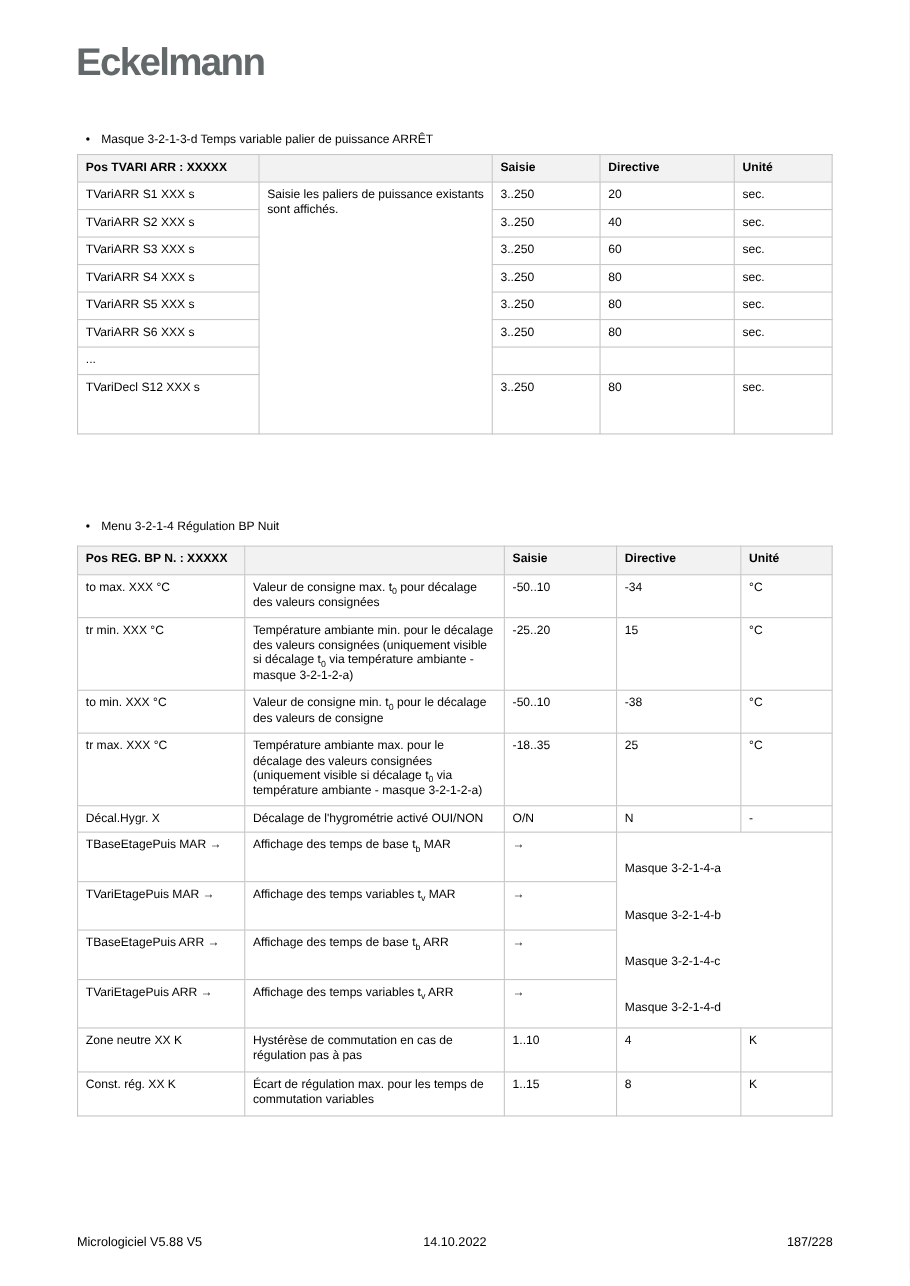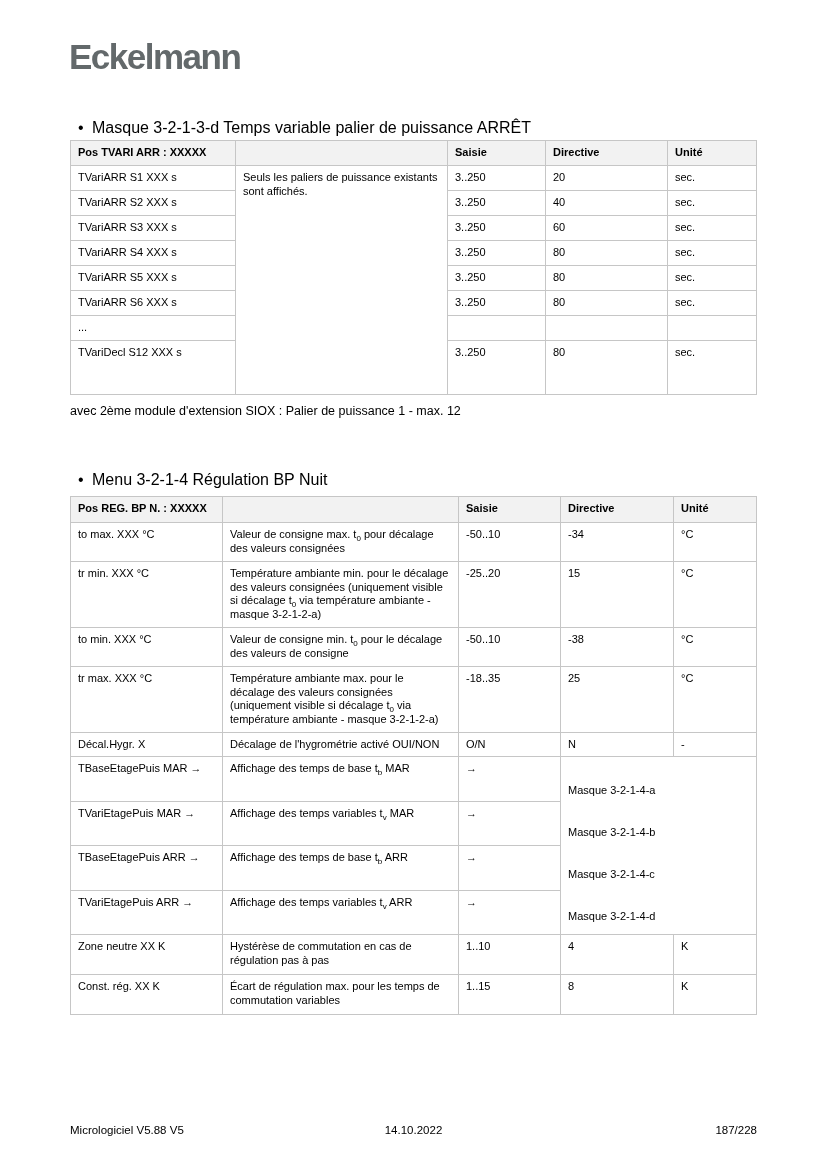--- a/index.html
+++ b/index.html
@@ -5,21 +5,21 @@
   html,body { margin:0; padding:0; background:#e8e8e8; }
   .page {
     position:relative; width:827px; height:1169px; margin:0 auto;
     background:#ffffff; font-family:"Liberation Sans", sans-serif; color:#000;
     overflow:hidden;
   }
   .logo {
     position:absolute; left:69px; top:37px;
     font-size:35px; font-weight:bold; color:#63696b; letter-spacing:-1.5px;
   }
-  .heading { position:absolute; font-size:16px; line-height:15px; white-space:nowrap; }
+  .heading { position:absolute; font-size:11px; line-height:15px; white-space:nowrap; }
   .heading .bullet { display:inline-block; width:14px; text-align:left; }
   .h1 { left:78px; top:120px; }
   .h2 { left:78px; top:472px; }
 
   table.t {
     position:absolute; left:70px; width:686px;
     border-collapse:collapse; table-layout:fixed;
     font-size:11px; line-height:13.5px;
   }
   .t1 { top:140px; }
@@ -71,21 +71,21 @@
     <tbody>
         <tr>
       <th>Pos TVARI ARR : XXXXX</th>
       <th></th>
       <th>Saisie</th>
       <th>Directive</th>
       <th>Unité</th>
     </tr>
     <tr>
       <td>TVariARR S1 XXX s</td>
-      <td class="mid" rowspan="8">Seuls les paliers de puissance existants sont affichés.</td>
+      <td class="mid" rowspan="8">Saisie les paliers de puissance existants sont affichés.</td>
       <td>3..250</td>
       <td>20</td>
       <td>sec.</td>
     </tr>
     <tr>
       <td>TVariARR S2 XXX s</td>
       <td>3..250</td>
       <td>40</td>
       <td>sec.</td>
     </tr>
@@ -122,21 +122,20 @@
     <tr class="tall">
       <td>TVariDecl S12 XXX s</td>
       <td>3..250</td>
       <td>80</td>
       <td>sec.</td>
     </tr>
   </tbody>
     </table>
 
   <div class="notes">
-    <div>avec 2ème module d'extension SIOX : Palier de puissance 1 - max. 12</div>
   </div>
 
   <div class="heading h2">
     <span class="bullet">•</span><span>Menu 3-2-1-4 Régulation BP Nuit</span>
   </div>
 
   <table class="t t2">
     <colgroup>
       <col style="width:152px">
         <col style="width:236px">

